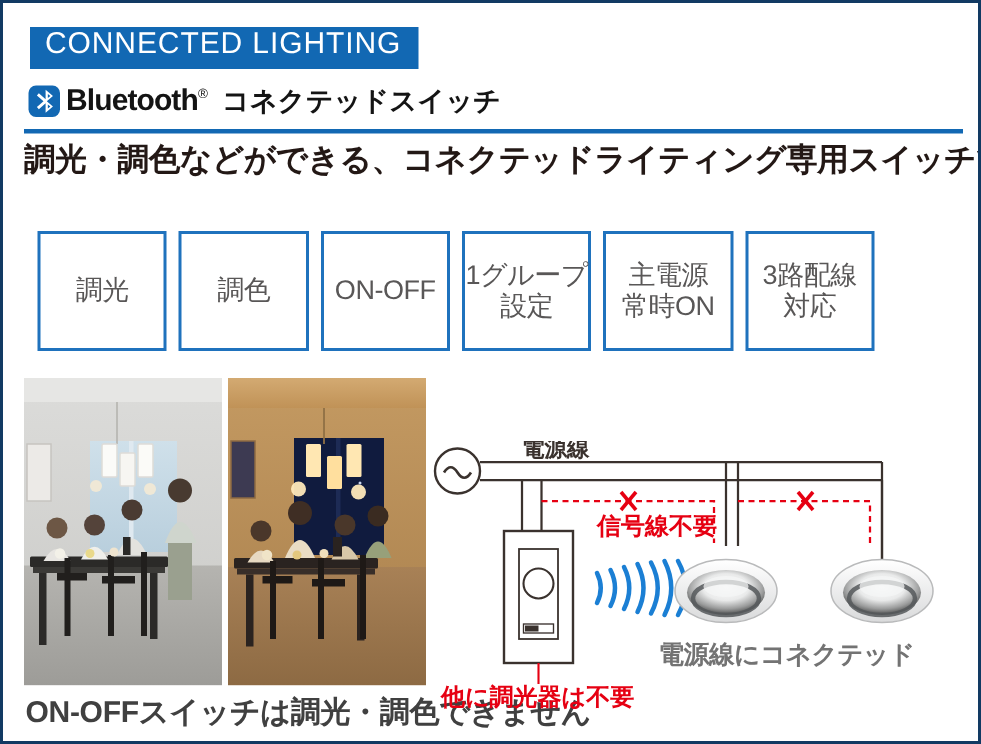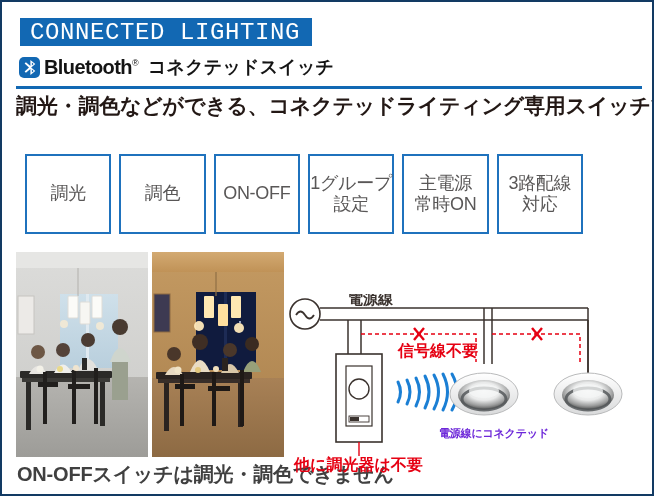--- a/index.html
+++ b/index.html
@@ -15,26 +15,25 @@
     border:2px solid #123a63;
     overflow:hidden;
   }
 
   
   .banner{
     position:absolute;left:18px;top:16px;
     height:28px;
     background:#1268b3;
     color:#ffffff;
-    display:flex;align-items:flex-end;
+    display:flex;align-items:flex-start;
     padding:0 12px 0 10px;
-    font-size:24px;
+    font-size:20px;
     letter-spacing:.6px;
     font-weight:400;
-    font-family:Liberation Mono, monospace;
   }
 
   .bt-line{
     position:absolute;left:17px;top:50px;
     height:30px;
     display:flex;align-items:center;gap:4px;
   }
   .bt-badge{
     width:21px;height:21px;border-radius:5px;
     background:#1268b3;
@@ -103,23 +102,23 @@
 
   
   .diagram{
     position:absolute;left:286px;top:292px;
     width:362px;height:196px;
   }
   .diagram svg{display:block;}
 
   .dg-note{
     position:absolute;
-    color:#6d28d9;
+    color:#737373;
     font-weight:bold;
-    font-size:11px;
+    font-size:17px;
     line-height:1.28;
     letter-spacing:-.2px;
     white-space:nowrap;
   }
   #note-connect{left:437px;top:424px;}
 </style>
 </head>
 <body>
 
 <div id="page">

